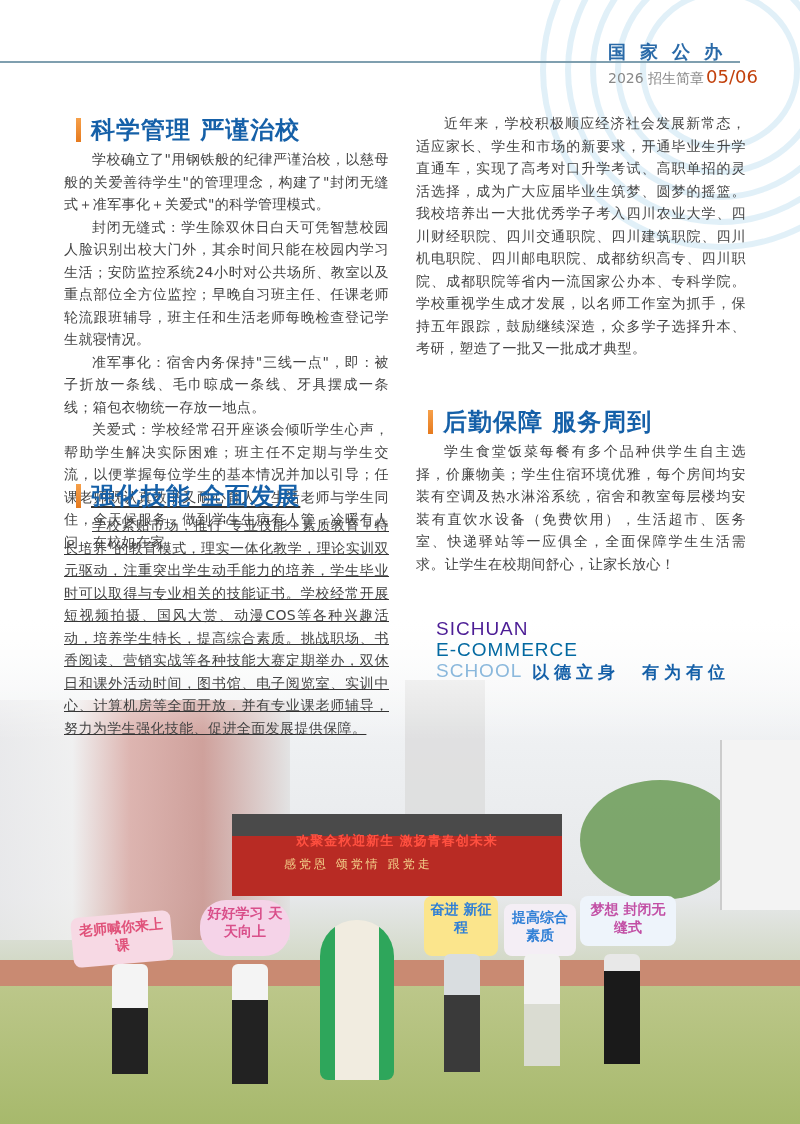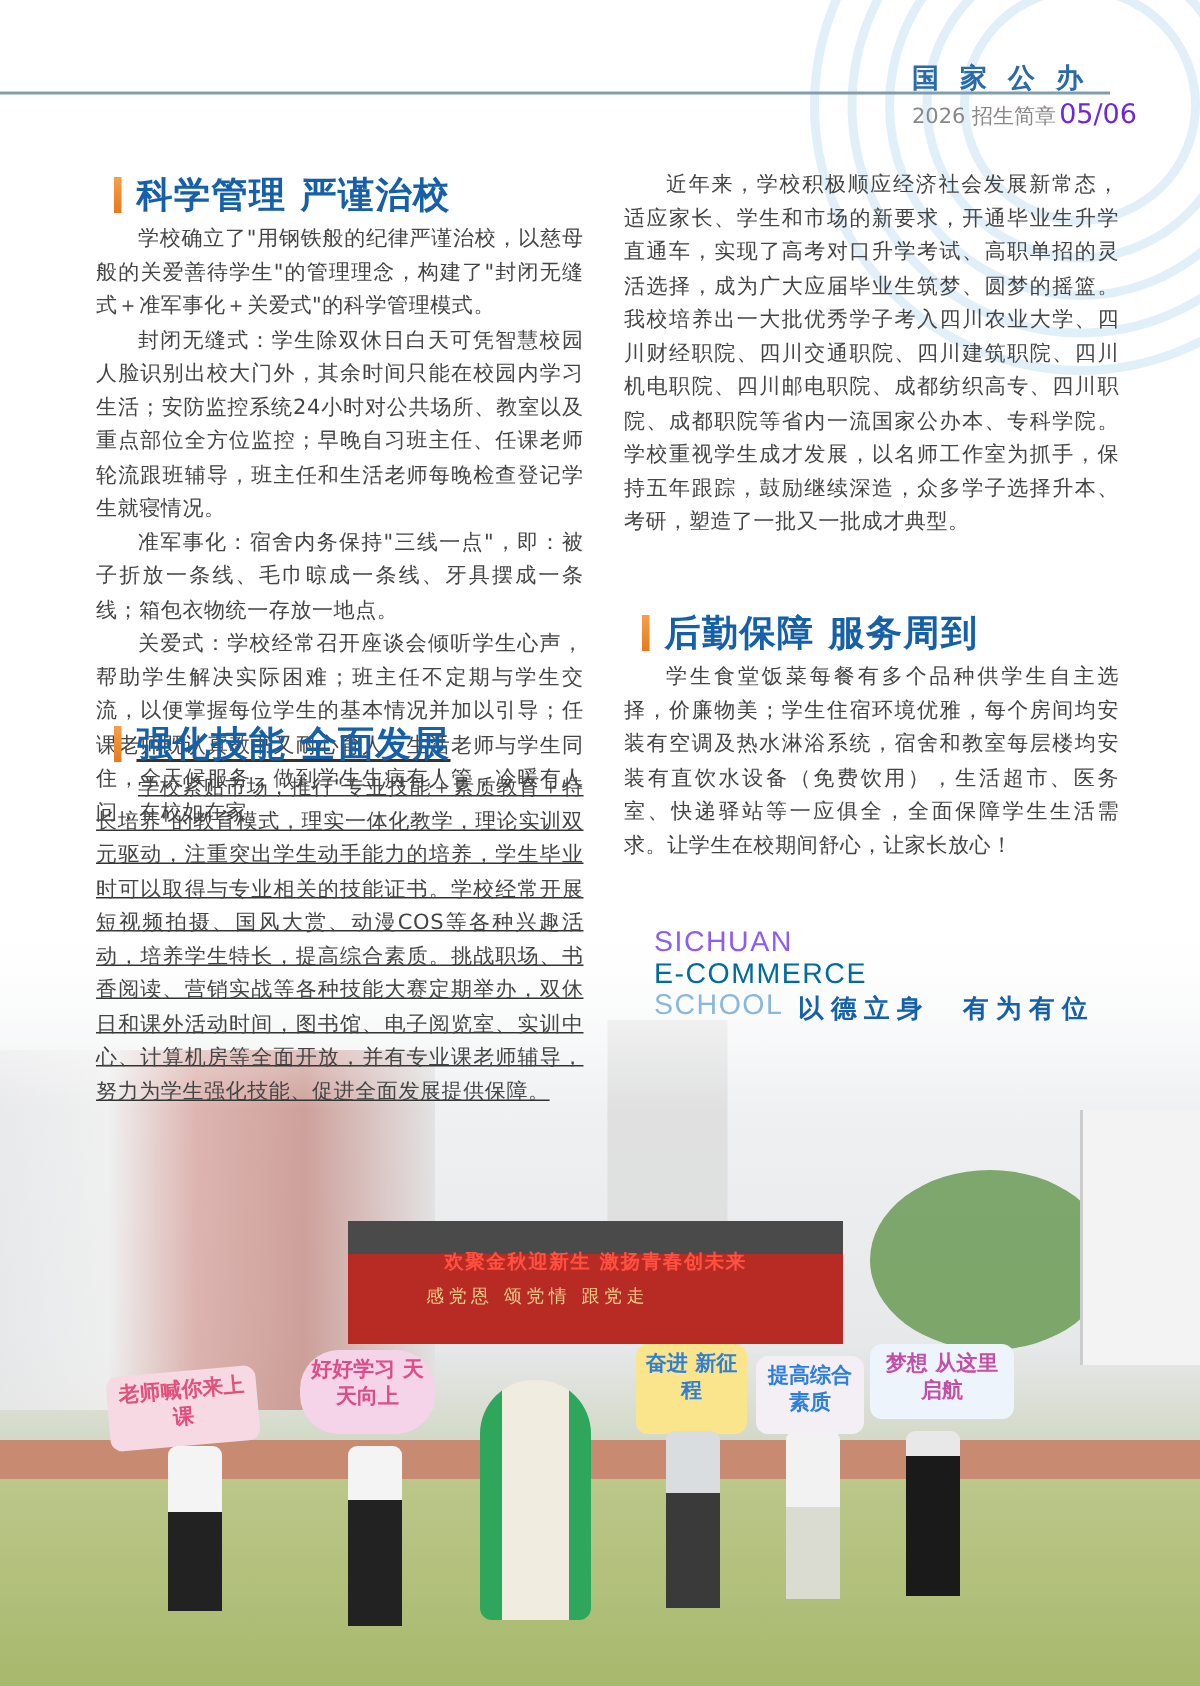--- a/index.html
+++ b/index.html
@@ -12,21 +12,21 @@
   .rings { position: absolute; right: -140px; top: -150px; width: 440px; height: 440px; pointer-events: none; }
   .rings div { position: absolute; border-radius: 50%; border: 6px solid rgba(120,185,225,0.22); }
   .header-line { position: absolute; left: 0; top: 61px; width: 740px; height: 2px; background: #7f9faf; }
   .header-title {
     position: absolute; left: 608px; top: 40px; font-size: 18px; font-weight: bold;
     color: #2a6aa8; letter-spacing: 14px; white-space: nowrap;
   }
   .header-sub {
     position: absolute; left: 608px; top: 66px; font-size: 14px; color: #888; white-space: nowrap;
   }
-  .header-sub .page { font-size: 18px; color: #6d28d9; margin-left: 2px; }
+  .header-sub .page { font-size: 18px; color: #c2410c; margin-left: 2px; }
   .section { position: absolute; }
   .sec-head { display: flex; align-items: center; height: 36px; padding-left: 12px; }
   .sec-bar { width: 5px; height: 24px; background: linear-gradient(#f6a04a, #e67a1e); margin-right: 10px; }
   .sec-title { font-size: 24px; font-weight: bold; color: #1560a8; letter-spacing: 1px; white-space: nowrap; }
   .para {
     font-size: 14px; line-height: 22.5px; color: #444; text-align: justify;
     text-indent: 2em; margin: 0; letter-spacing: 0.4px;
   }
   #s1 { left: 64px; top: 112px; width: 325px; }
   #s2 { left: 416px; top: 112px; width: 330px; }
@@ -43,21 +43,21 @@
   .tree { position: absolute; left: 580px; top: 160px; width: 160px; height: 120px; border-radius: 50%; background: #6a9a55; opacity: 0.85; }
   .stage { position: absolute; left: 232px; top: 196px; width: 330px; height: 80px; background: #b82b24; }
   .stage-top { position: absolute; left: 232px; top: 194px; width: 330px; height: 22px; background: #4a4a4a; display: flex; align-items: center; justify-content: center; }
   .led-text { color: #ff5040; font-size: 13px; font-weight: bold; letter-spacing: 1px; margin-top: 32px; }
   .stage-slogan { position: absolute; left: 284px; top: 236px; font-size: 12px; color: #f3d08a; font-family: "DejaVu Serif", serif; letter-spacing: 3px; }
   .track { position: absolute; left: 0; top: 340px; width: 800px; height: 26px; background: #c98a72; }
   .field { position: absolute; left: 0; top: 366px; width: 800px; height: 138px; background: linear-gradient(#bcc78a, #a7b96c); }
   .sign { position: absolute; border-radius: 8px; font-weight: bold; font-size: 14px; text-align: center; line-height: 18px; padding: 4px 6px; box-sizing: border-box; }
   .person { position: absolute; width: 36px; border-radius: 6px 6px 0 0; }
   .school-en { position: absolute; left: 436px; top: 618px; font-family: "Liberation Sans", sans-serif; font-size: 19px; line-height: 21px; }
-  .school-en .l1 { color: #8b5cf6; letter-spacing: 1px; }
+  .school-en .l1 { color: #4c1d95; letter-spacing: 1px; }
   .school-en .l2 { color: #0369a1; letter-spacing: 1px; }
   .school-en .l3 { color: #8ab8dc; letter-spacing: 1px; }
   .motto { position: absolute; left: 532px; top: 661px; font-size: 17px; font-weight: bold; color: #1560a8; letter-spacing: 5px; white-space: nowrap; }
 </style>
 </head>
 <body>
 
 <div class="rings">
   <div style="left:40px;top:40px;width:348px;height:348px;"></div>
   <div style="left:65px;top:65px;width:298px;height:298px;"></div>
@@ -106,21 +106,21 @@
   </div>
   <div class="stage-slogan">感党恩 颂党情 跟党走</div>
   <div class="track"></div>
   <div class="field"></div>
   <div class="fade"></div>
 
   <div class="sign" style="left:72px;top:294px;width:100px;height:50px;background:#f7d9e4;color:#e0527a;transform:rotate(-5deg);">老师喊你来上课</div>
   <div class="sign" style="left:424px;top:276px;width:74px;height:60px;background:#fbe58c;color:#2f7fd6;">奋进 新征程</div>
   <div class="sign" style="left:200px;top:280px;width:90px;height:56px;background:#f5d3e8;color:#d94f8a;border-radius:26px;">好好学习 天天向上</div>
   <div class="sign" style="left:504px;top:284px;width:72px;height:52px;background:#f4eef5;color:#2f7fd6;">提高综合素质</div>
-  <div class="sign" style="left:580px;top:276px;width:96px;height:50px;background:#eef4fb;color:#c24fa5;">梦想 从这里启航</div>
+  <div class="sign" style="left:580px;top:276px;width:96px;height:50px;background:#eef4fb;color:#c24fa5;">梦想 封闭无缝式</div>
 
   <div class="person" style="left:112px;top:344px;height:110px;background:linear-gradient(#f4f4f4 40%, #222 40%);"></div>
   <div class="person" style="left:232px;top:344px;height:120px;background:linear-gradient(#f4f4f4 30%, #222 30%);"></div>
   <div class="person" style="left:320px;top:300px;width:74px;height:160px;border-radius:36px 36px 8px 8px;background:linear-gradient(90deg, #2ea65b 20%, #f1ece0 20%, #f1ece0 80%, #2ea65b 80%);"></div>
   <div class="person" style="left:444px;top:334px;height:118px;background:linear-gradient(#d9dde0 35%, #3a3a3a 35%);"></div>
   <div class="person" style="left:524px;top:334px;height:112px;background:linear-gradient(#f2f2f2 45%, #dadcd2 45%);"></div>
   <div class="person" style="left:604px;top:334px;height:110px;background:linear-gradient(#e8e8e8 15%, #1a1a1a 15%);"></div>
 </div>
 
 <div class="section" id="s3">

